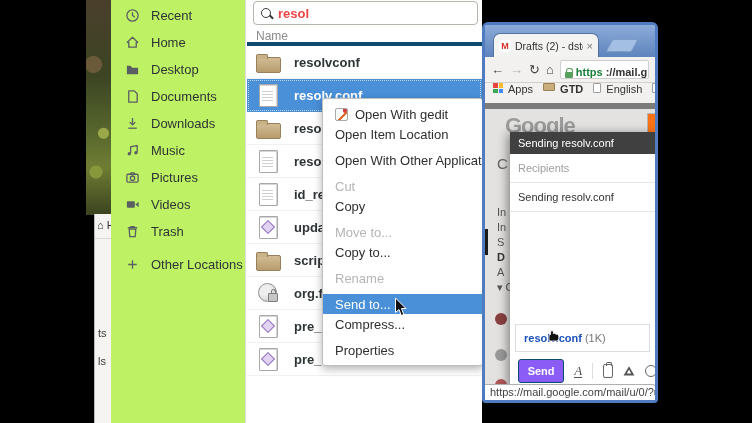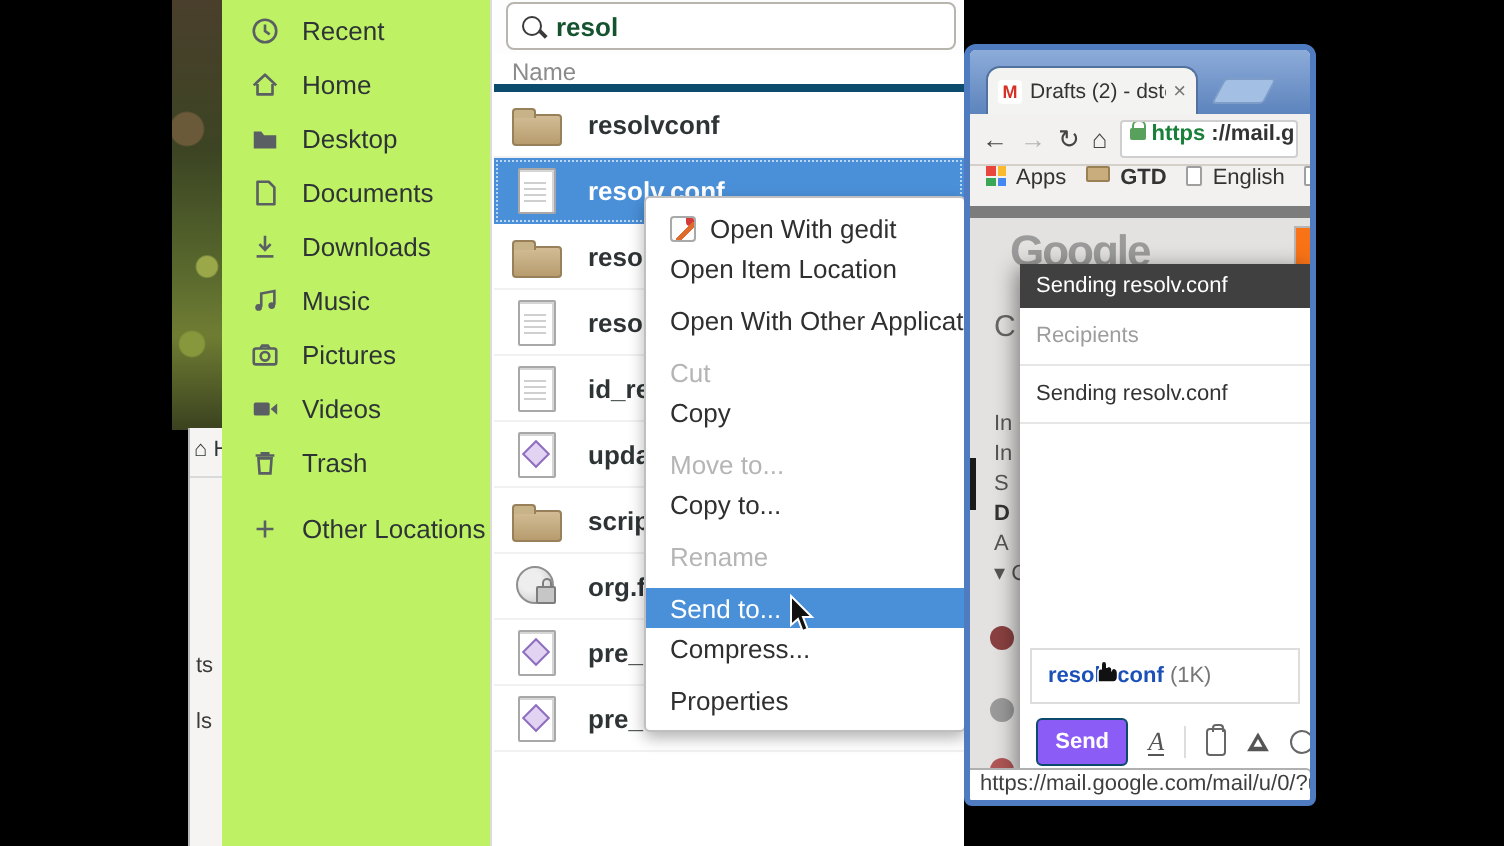--- a/index.html
+++ b/index.html
@@ -24,21 +24,21 @@
   #files{position:absolute;left:111px;top:0;width:371px;height:423px;background:#fff;z-index:10;}
   #fsidebar{position:absolute;left:0;top:0;width:135px;height:100%;background:#bef264;border-right:1px solid #dcdcdc;padding-top:2px;}
   .side-item{display:flex;align-items:center;height:27px;padding-left:14px;gap:11px;font-size:13px;color:#2e3436;cursor:default;}
   .side-item.other{margin-top:6px;}
   .side-item svg{flex:0 0 15px;}
   #fcontent{position:absolute;left:136px;top:0;right:0;height:100%;}
   #fsearchwrap{height:27px;background:#fdfdfd;}
   #fsearch{position:absolute;left:6px;top:1px;right:4px;height:24px;background:#fff;border:1px solid #b8b4ae;border-radius:4px;display:flex;align-items:center;padding:0 7px;gap:7px;}
   #fsearch .mag{width:10px;height:10px;border:1.6px solid #3a3a3a;border-radius:50%;position:relative;flex:0 0 auto;}
   #fsearch .mag::after{content:"";position:absolute;width:5px;height:1.6px;background:#3a3a3a;transform:rotate(45deg);right:-4px;bottom:-1px;}
-  #fsearch .stext{font-size:13px;color:#14532d;font-weight:600;}
+  #fsearch .stext{font-size:13px;color:#ef4444;font-weight:600;}
   #flist-header{height:19px;line-height:18px;padding-left:9px;font-size:12px;color:#8b8b8b;border-bottom:4px solid #0c4a6e;}
   .frow{height:33px;display:flex;align-items:center;padding-left:8px;gap:13px;border-bottom:1px solid #f1f1f1;background:#fff;}
   .frow .fname{font-size:13px;color:#2e3436;font-weight:600;}
   .frow.sel{background:#4a90d9;border-bottom:1px solid #4a90d9;outline:1px dotted #bcd6f0;outline-offset:-2px;}
   .frow.sel .fname{color:#fff;}
   .ic{width:26px;height:26px;position:relative;flex:0 0 auto;}
   
   .ic.folder::before{content:"";position:absolute;left:1px;top:8px;width:23px;height:14px;border:1px solid #97805a;border-radius:1px 2px 2px 2px;background:linear-gradient(#d2bc95,#b79c6e);}
   .ic.folder::after{content:"";position:absolute;left:1px;top:5px;width:10px;height:4px;border:1px solid #97805a;border-bottom:none;border-radius:2px 2px 0 0;background:#c8b288;}
   
@@ -67,21 +67,21 @@
     border:3px solid #4f7cc0;border-radius:6px 6px 4px 4px;background:#f2f1f0;overflow:hidden;}
   #tabstrip{position:relative;height:32px;background:linear-gradient(#8cabd9,#5d84bd);}
   #tab{position:absolute;left:8px;bottom:0;width:106px;height:24px;background:#f3f3f1;border:1px solid #51719e;border-bottom:none;border-radius:7px 7px 0 0;display:flex;align-items:center;padding:0 5px;gap:4px;overflow:hidden;}
   #tab .fav{width:12px;height:12px;background:#fff;border-radius:2px;font-size:9px;line-height:12px;font-weight:bold;color:#d93025;text-align:center;flex:0 0 auto;}
   #tab .ttl{font-size:10.5px;color:#333;white-space:nowrap;overflow:hidden;flex:1;}
   #tab .cls{font-size:11px;color:#777;flex:0 0 auto;}
   #newtab{position:absolute;left:124px;bottom:5px;width:26px;height:13px;background:#a3bfe4;border:1px solid #7d9dc8;transform:skewX(-28deg);border-radius:2px;}
   #ctoolbar{height:26px;background:#f2f1f0;border-bottom:1px solid #d4cfc9;display:flex;align-items:center;padding:0 6px;gap:6px;}
   #ctoolbar .nav{font-size:13px;color:#454545;line-height:1;}
   #ctoolbar .nav.fwd{color:#b3b3b3;}
-  #omnibox{flex:1;height:19px;background:#fff;border:1px solid #cfcfcf;border-radius:2px;display:flex;align-items:flex-start;padding:0 4px;gap:3px;overflow:hidden;}
+  #omnibox{flex:1;height:19px;background:#fff;border:1px solid #cfcfcf;border-radius:2px;display:flex;align-items:flex-end;padding:0 4px;gap:3px;overflow:hidden;}
   .lock{width:8px;height:6px;background:#58a15c;border-radius:1px;position:relative;margin-top:3px;flex:0 0 auto;}
   .lock::before{content:"";position:absolute;left:1.5px;top:-4px;width:5px;height:4px;border:1.3px solid #58a15c;border-bottom:none;border-radius:3px 3px 0 0;}
   #omnibox .scheme{font-size:11px;font-weight:bold;color:#188038;}
   #omnibox .rest{font-size:11px;font-weight:bold;color:#333;white-space:nowrap;}
   #bookmarks{height:20px;background:#f2f1f0;display:flex;align-items:flex-start;padding:0 8px;gap:5px;font-size:11px;color:#333;white-space:nowrap;overflow:hidden;}
   .bm-gap{width:4px;}
   #apps-ic{width:10px;height:10px;display:grid;grid-template-columns:1fr 1fr;gap:1px;flex:0 0 auto;}
   #apps-ic i{display:block;}
   #apps-ic i:nth-child(1){background:#e8453c;}#apps-ic i:nth-child(2){background:#f9bb2d;}
   #apps-ic i:nth-child(3){background:#3aa757;}#apps-ic i:nth-child(4){background:#4688f1;}

